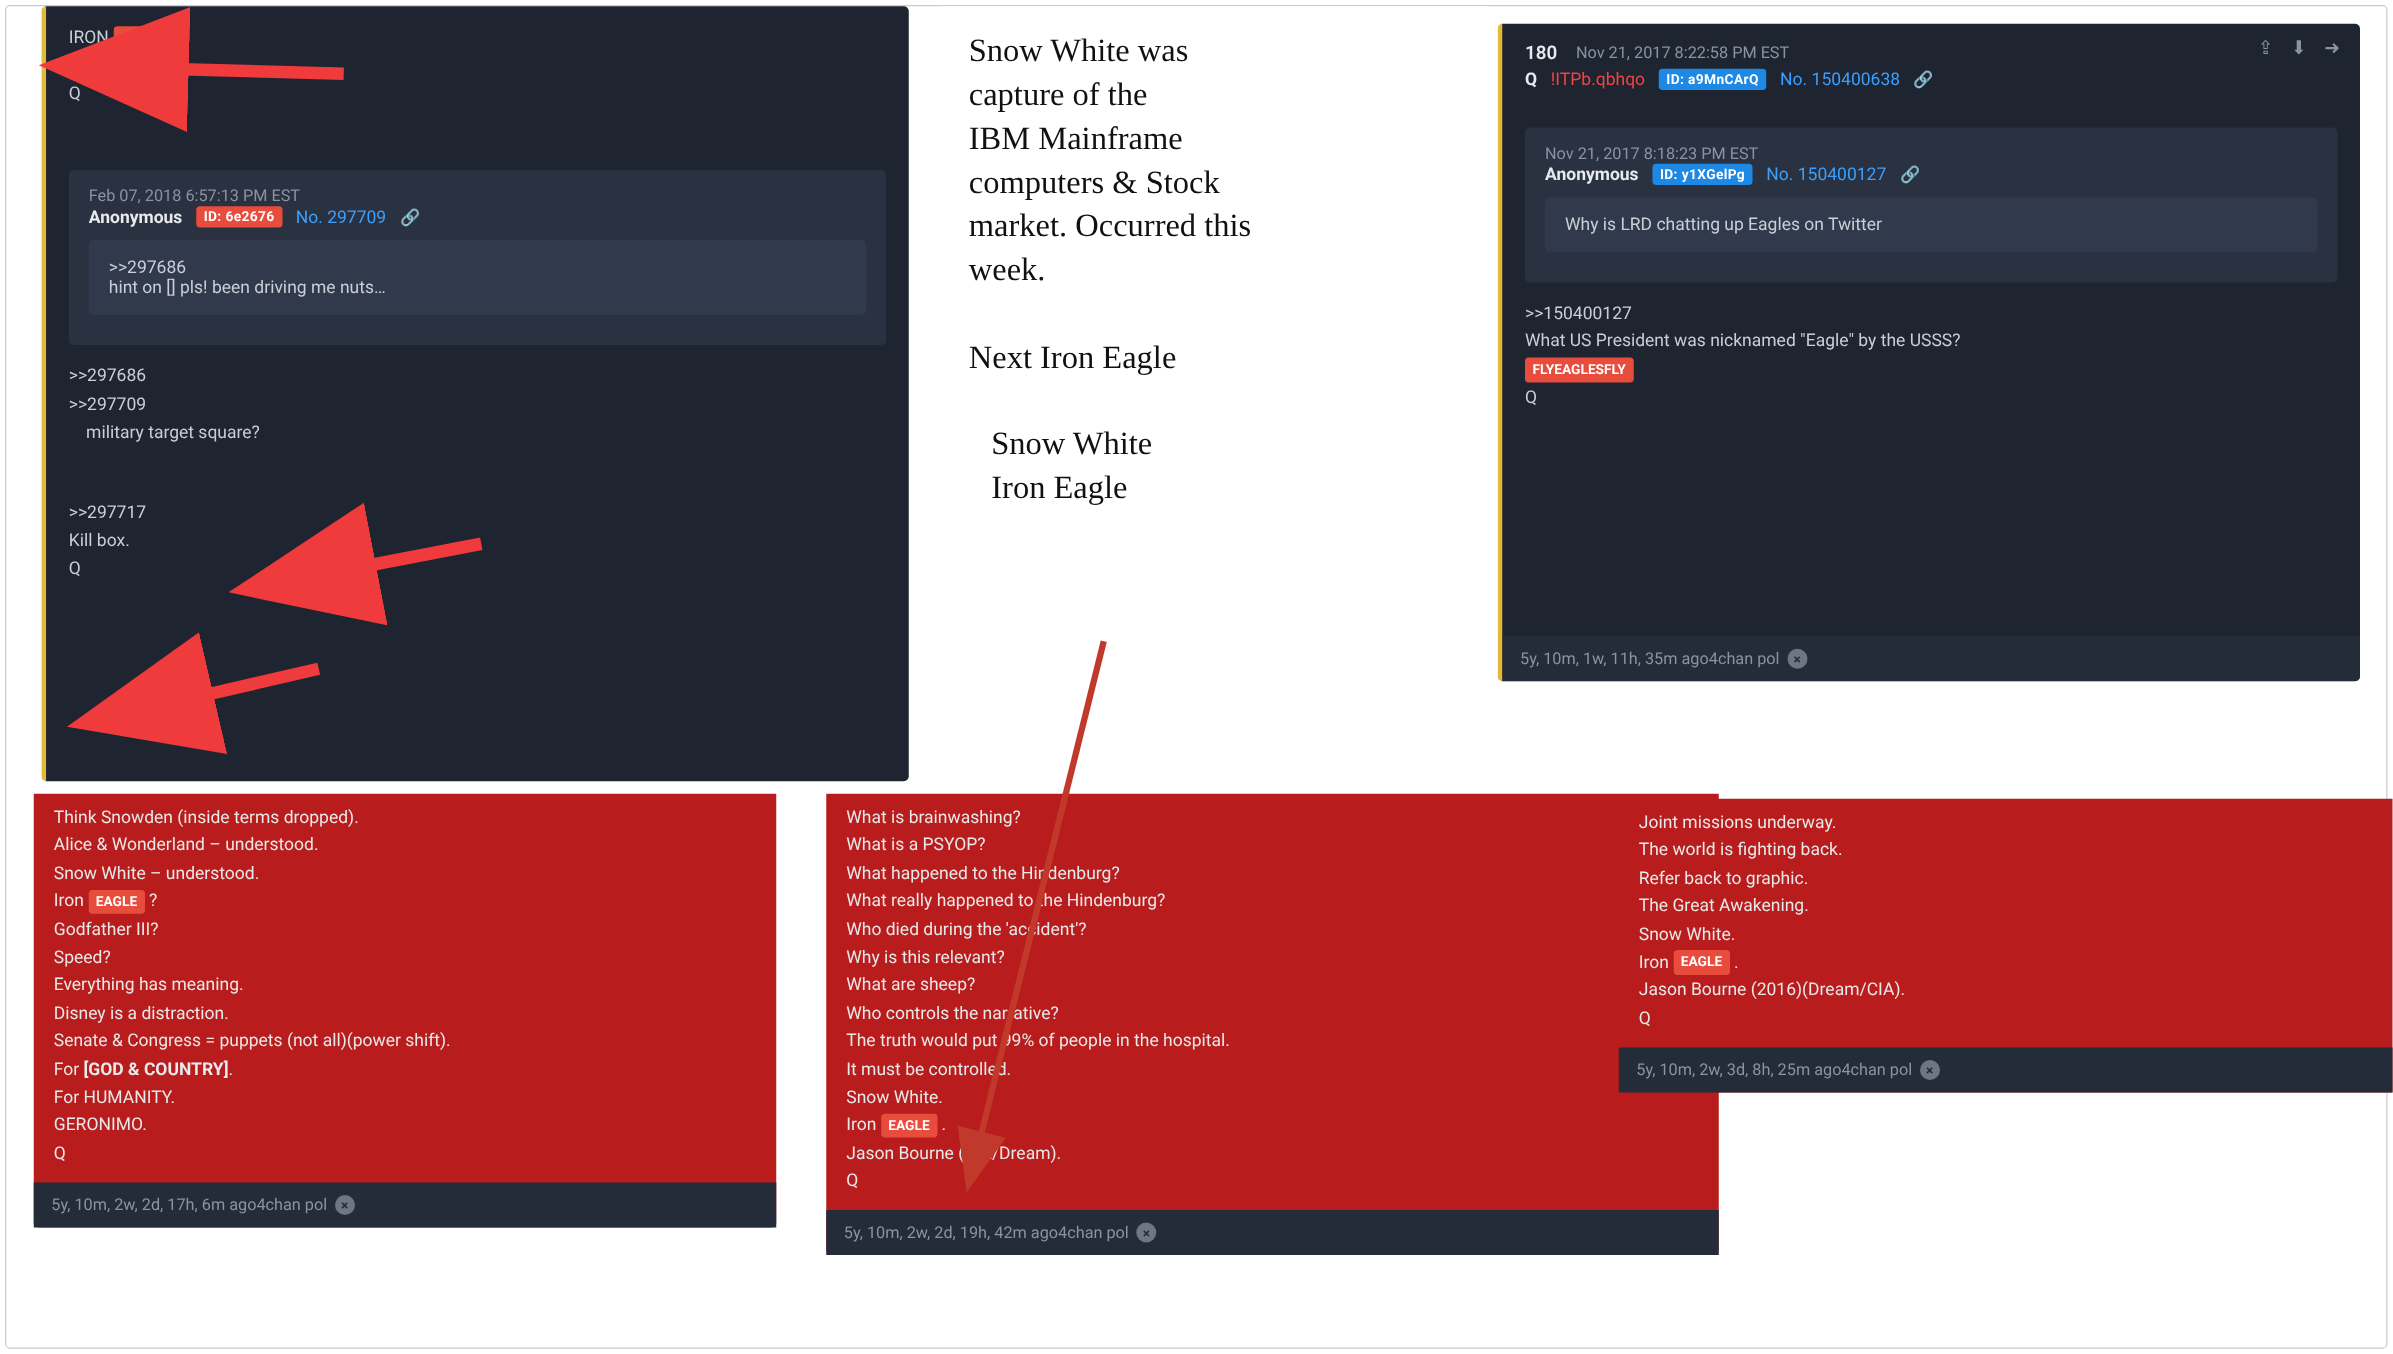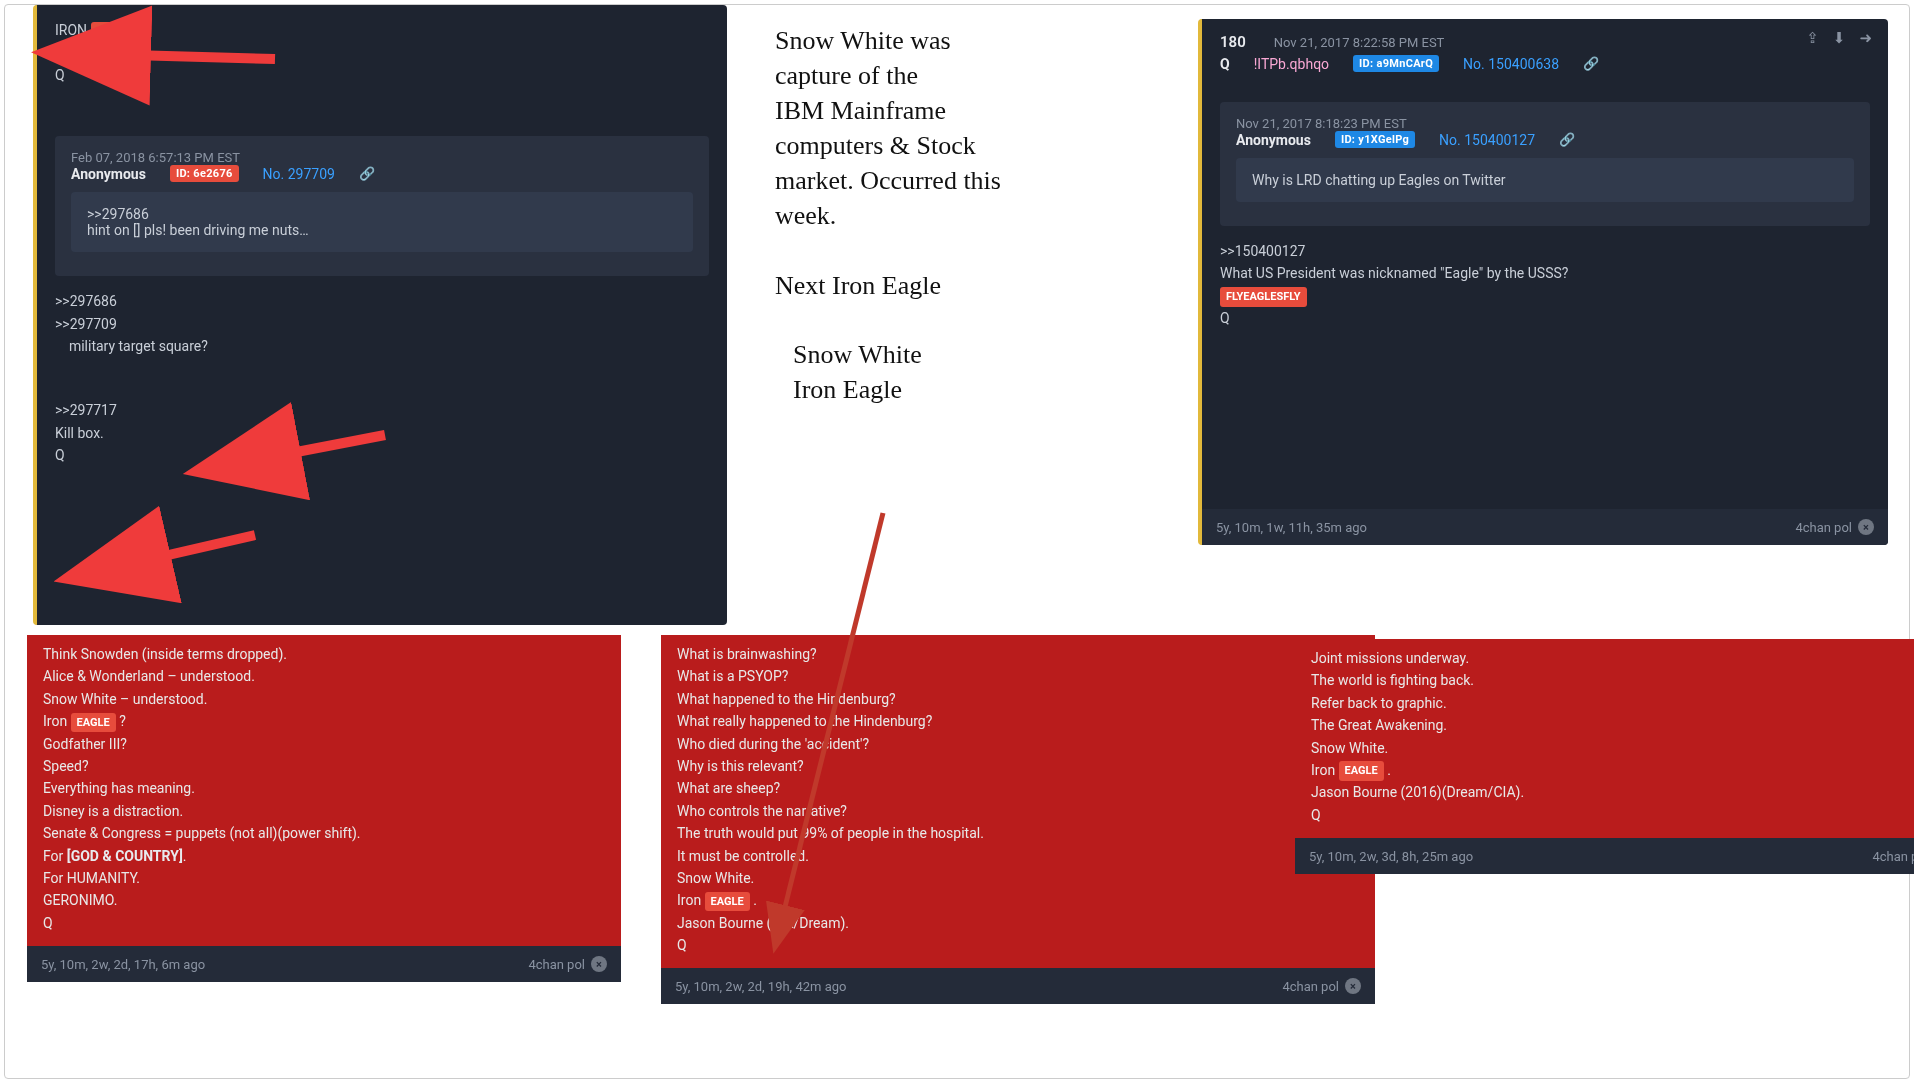--- a/index.html
+++ b/index.html
@@ -2,40 +2,40 @@
 <html><head>
 <meta charset="utf-8">
 <style>
 *{box-sizing:border-box;margin:0;padding:0}
 body{background:#fff;font-family:-apple-system,BlinkMacSystemFont,"Segoe UI",Roboto,sans-serif;font-size:14px;color:#e8e8e8;width:1914px;height:1083px;position:relative;overflow:hidden}
 .canvas{position:absolute;inset:0;border:1px solid #ccc;border-radius:4px;margin:4px;background:#fff}
 .card{position:absolute;background:#1e2430;border-left:4px solid #e2b93b;border-radius:4px;overflow:hidden;color:#c9cfd8}
 .card-inner{padding:14px 18px}
 .sub-quote{background:#2a3140;border-radius:4px;padding:14px 16px;margin:10px 0 14px 0}
 .sub-quote2{background:#313a4c;border-radius:4px;padding:14px 16px;margin:10px 0}
-.hdr-line{display:flex;align-items:center;gap:24px;flex-wrap:wrap;margin-bottom:4px}
+.hdr-line{display:flex;align-items:center;gap:11px;flex-wrap:wrap;margin-bottom:4px}
 .ts{color:#8a93a2;font-size:13px}
 .auth{color:#e8eaee;font-weight:700}
 .id-pill{background:#e74c3c;color:#fff;font-weight:700;font-size:11px;padding:2px 6px;border-radius:3px;letter-spacing:.3px}
 .id-pill.blue{background:#1e88e5}
 .no-link{color:#3aa0ff}
 .link-icon{color:#3aa0ff;font-size:13px}
 .post-body{line-height:1.6;font-size:14px}
 .post-body p{margin:0}
 .tag-red{display:inline-block;background:#e74c3c;color:#fff;font-weight:700;font-size:11px;padding:1px 6px;border-radius:3px;vertical-align:middle}
-.footer{display:flex;justify-content:space-between;align-items:center;padding:10px 14px;background:#242b39;color:#8a93a2;font-size:13px}
+.footer{display:flex;align-items:center;padding:10px 14px;background:#242b39;color:#8a93a2;font-size:13px}
 .footer .src{display:flex;align-items:center;gap:6px}
 .circle-x{width:16px;height:16px;border-radius:50%;background:#6f7682;display:inline-flex;align-items:center;justify-content:center;color:#242b39;font-size:11px;font-weight:700}
 .big-num{color:#e8eaee;font-weight:600;font-size:15px;margin-right:4px}
 .top-icons{position:absolute;right:16px;top:10px;display:flex;gap:14px;color:#8a93a2}
 .top-icons span{font-size:15px}
 .annot{position:absolute;background:#fff;color:#111;font-family:Liberation Serif, serif;font-size:26px;line-height:1.35;padding:18px 22px}
 .arrow{position:absolute;pointer-events:none}
 .arrow svg{overflow:visible}
-.dim{color:#f9a8d4}
+.dim{color:#ef4444}
 .ref{color:#c9cfd8}
 .list-card{position:absolute;background:#b91c1c;border-radius:0 0 4px 4px}
 .list-card .post-body{padding:8px 16px 12px 16px}
 .bold{font-weight:700;color:#e8eaee}
 </style>
 </head>
 <body>
 
 <div class="canvas">
 

